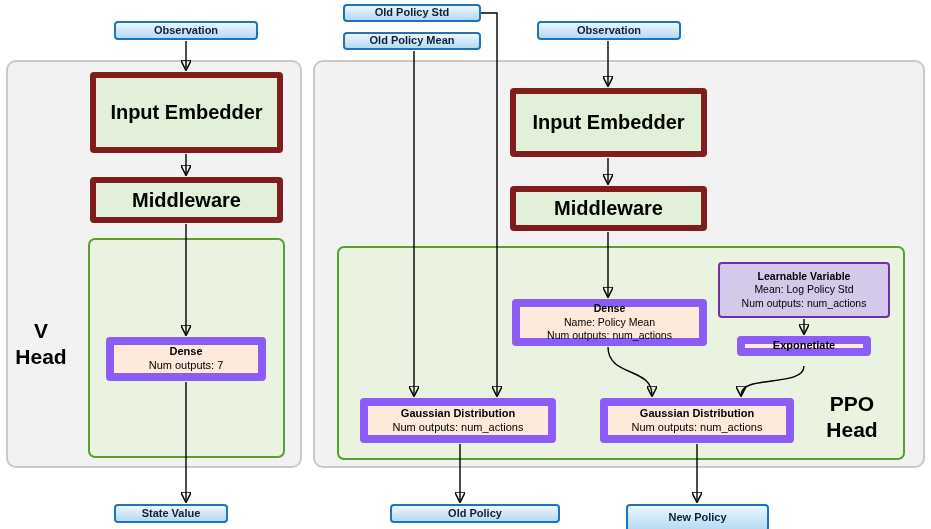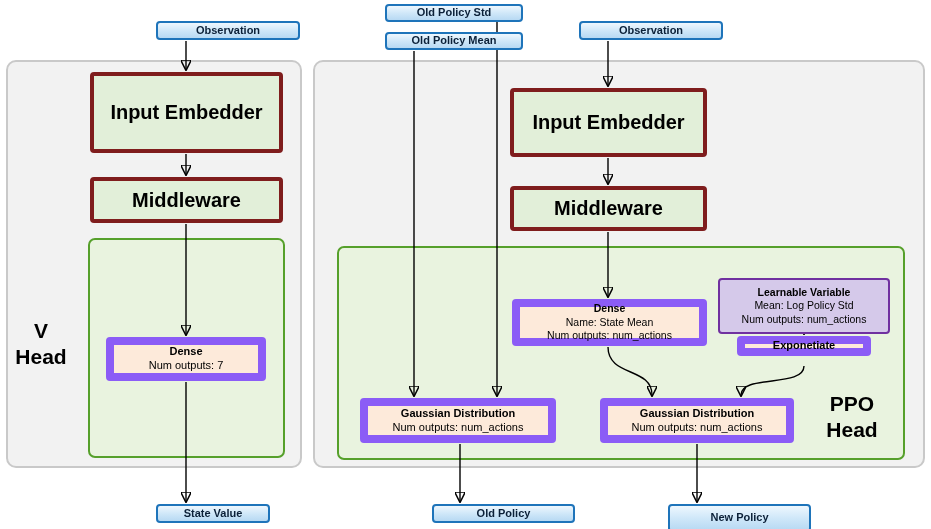--- a/index.html
+++ b/index.html
@@ -7,27 +7,27 @@
   .canvas { position: relative; width: 931px; height: 529px; background: #ffffff; overflow: hidden; }
 
   .container { position: absolute; z-index: 1; }
   .grayc  { background: #f2f2f2; border: 2px solid #c9c9c9; border-radius: 10px; }
   .greenc { background: #e9f3df; border: 2px solid #56a02b; border-radius: 7px; }
 
   .node { position: absolute; z-index: 3; display: flex; flex-direction: column;
           align-items: center; justify-content: center; text-align: center; line-height: 1.25; }
   .blue   { background: linear-gradient(180deg,#eef7fe 0%,#cde6f8 55%,#b7d9f3 100%);
             border: 2px solid #1e74ba; border-radius: 4px;
-            font-weight: bold; font-size: 11px; color: #0b2038; margin-left: 42px; }
-  .green  { background: #e2efd9; border: 4px solid #7f1d1d; border-radius: 4px;
+            font-weight: bold; font-size: 11px; color: #0b2038; }
+  .green  { background: #e2efd9; border: 6px solid #7f1d1d; border-radius: 4px;
             font-weight: bold; font-size: 20px; color: #000; }
   .orange { background: #fdeada; border: 8px solid #8b5cf6; border-radius: 4px;
             font-size: 11px; color: #000; }
   .purple { background: #d5c9ea; border: 2px solid #7030a0; border-radius: 4px;
-            font-size: 11px; color: #000; margin-top: 16px; }
+            font-size: 11px; color: #000; }
   .small3 { font-size: 10.5px; line-height: 1.3; }
   .title  { font-weight: bold; }
 
   .headlabel { position: absolute; z-index: 3; font-weight: bold; font-size: 21px;
                color: #000; text-align: center; line-height: 1.25; }
 
   svg.edges { position: absolute; left: 0; top: 0; z-index: 2; pointer-events: none; }
   svg.edges path { stroke: #000; stroke-width: 1.4; fill: none; }
 </style>
 </head>
@@ -76,21 +76,21 @@
   <div class="node blue" style="left:114px;top:504px;width:114px;height:19px">State Value</div>
 
   <div class="node blue" style="left:343px;top:4px;width:138px;height:18px">Old Policy Std</div>
   <div class="node blue" style="left:343px;top:32px;width:138px;height:18px">Old Policy Mean</div>
   <div class="node blue" style="left:537px;top:21px;width:144px;height:19px">Observation</div>
   <div class="node green" style="left:510px;top:88px;width:197px;height:69px">Input Embedder</div>
   <div class="node green" style="left:510px;top:186px;width:197px;height:45px">Middleware</div>
 
   <div class="node orange small3" style="left:512px;top:299px;width:195px;height:47px">
     <div class="title">Dense</div>
-    <div>Name: State Mean</div>
+    <div>Name: Policy Mean</div>
     <div>Num outputs: num_actions</div>
   </div>
 
   <div class="node purple small3" style="left:718px;top:262px;width:172px;height:56px">
     <div class="title">Learnable Variable</div>
     <div>Mean: Log Policy Std</div>
     <div>Num outputs: num_actions</div>
   </div>
 
   <div class="node orange" style="left:737px;top:336px;width:134px;height:20px">
@@ -105,16 +105,16 @@
   <div class="node orange" style="left:600px;top:398px;width:194px;height:45px">
     <div class="title">Gaussian Distribution</div>
     <div>Num outputs: num_actions</div>
   </div>
 
   <div class="headlabel" style="left:804px;top:391px;width:96px">
     <div>PPO</div>
     <div>Head</div>
   </div>
 
-  <div class="node blue" style="left:390px;top:504px;width:143px;height:19px">Old Policy</div>
+  <div class="node blue" style="left:390px;top:504px;width:170px;height:19px">Old Policy</div>
   <div class="node blue" style="left:626px;top:504px;width:143px;height:28px">New Policy</div>
 
 </div>
 
 </body></html>

